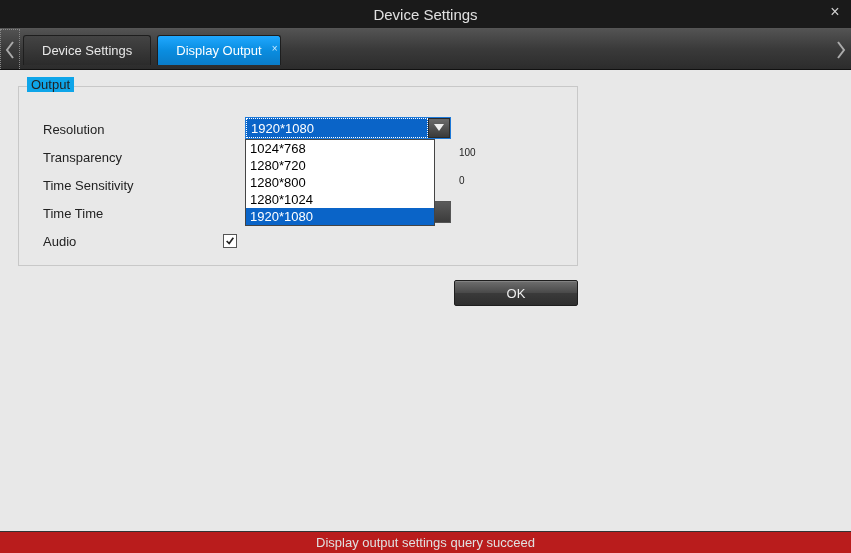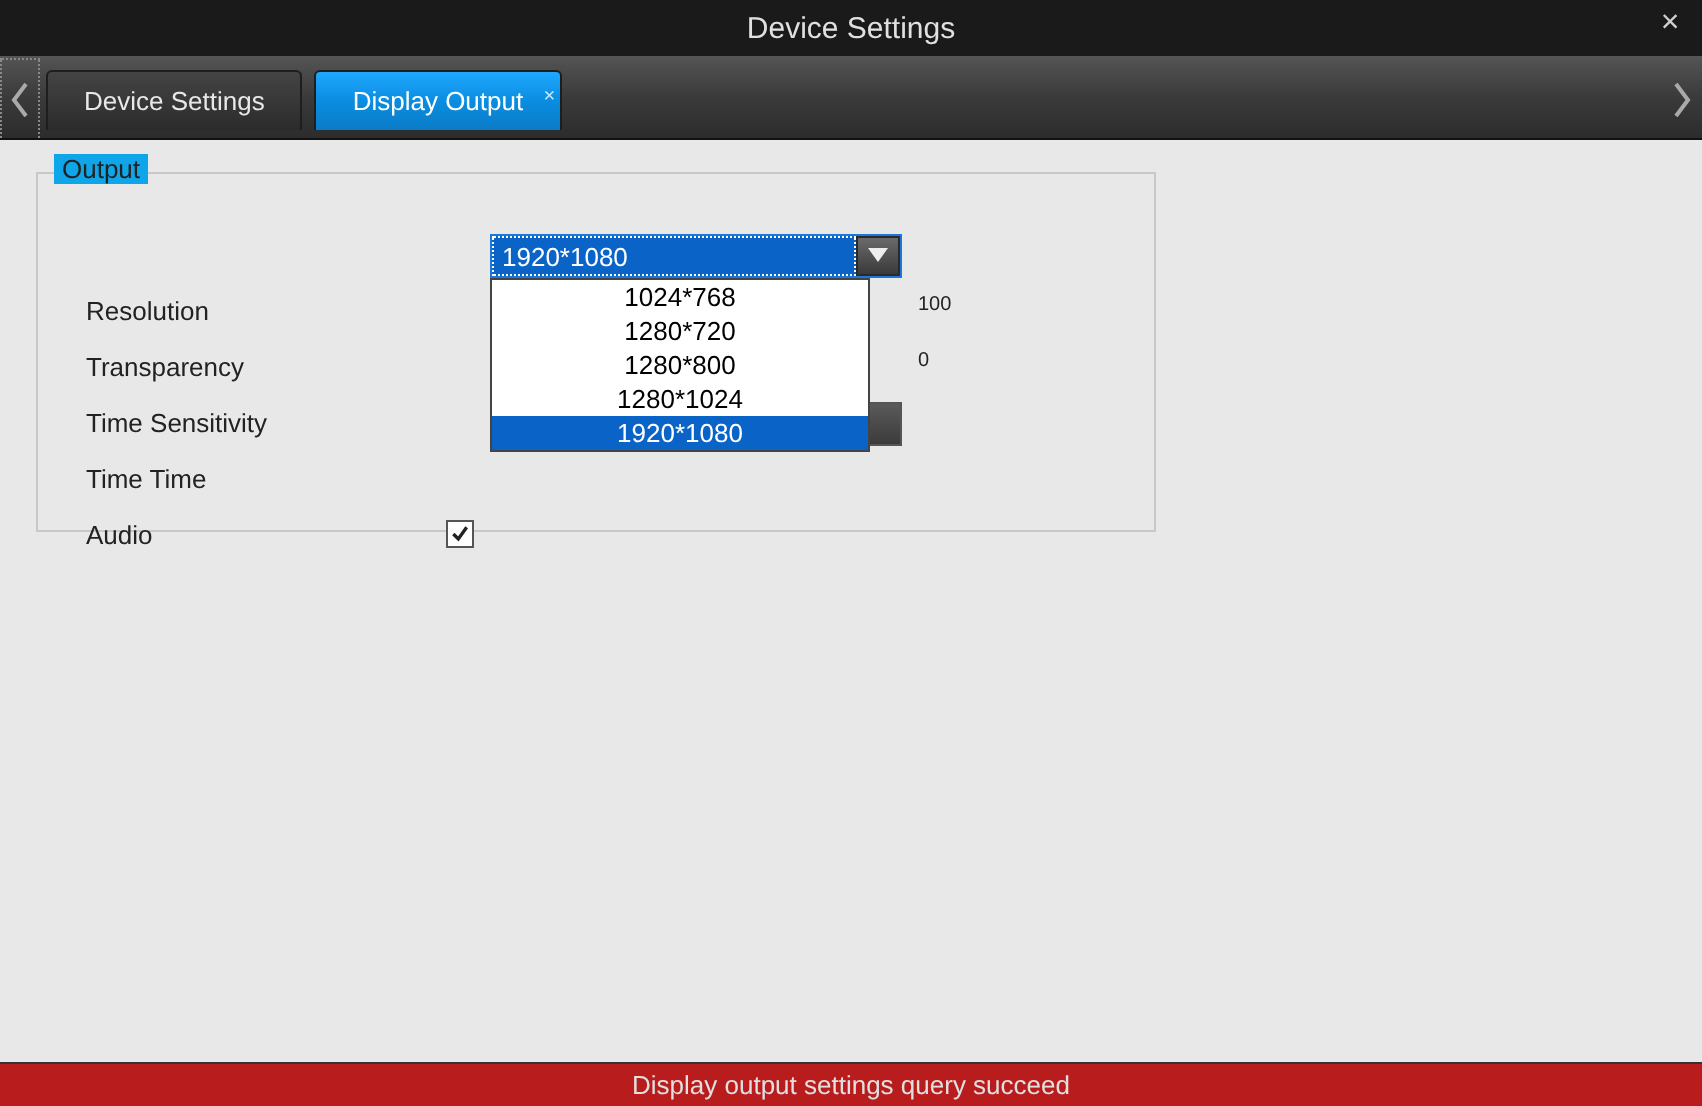--- a/index.html
+++ b/index.html
@@ -113,21 +113,20 @@
       font-size: 13px;
       color: #222;
     }
     .row {
       position: absolute;
       left: 24px;
       display: flex;
       align-items: center;
       height: 24px;
       font-size: 13px;
-      margin-top: 26px;
     }
     .row .label {
       width: 180px;
       color: #222;
     }
     
     .select-wrap {
       position: absolute;
       left: 226px;
       top: 30px;
@@ -164,21 +163,20 @@
     .select-button svg { width: 10px; height: 8px; fill: #eee; }
     .dropdown {
       position: absolute;
       left: 0;
       top: 22px;
       width: 190px;
       background: #fff;
       border: 1px solid #444;
       font-size: 13px;
       z-index: 50;
-      text-align: center;
     }
     .dropdown-item {
       padding: 0 4px;
       line-height: 17px;
       height: 17px;
       color: #000;
       cursor: pointer;
     }
     .dropdown-item.selected {
       background: #0a64c8;
@@ -319,17 +317,20 @@
     <div class="row" style="top:142px">
       <span class="label">Audio</span>
       <span class="checkbox">
         <svg viewBox="0 0 12 12">
             <path d="M2 6 L5 9 L10 2"></path>
           </svg>
       </span>
     </div>
   </div>
 
+  <div class="ok-button">
+    <span>OK</span>
+  </div>
 </div>
 
 <div class="statusbar">
   <span>Display output settings query succeed</span>
 </div>
 
 </body></html>

